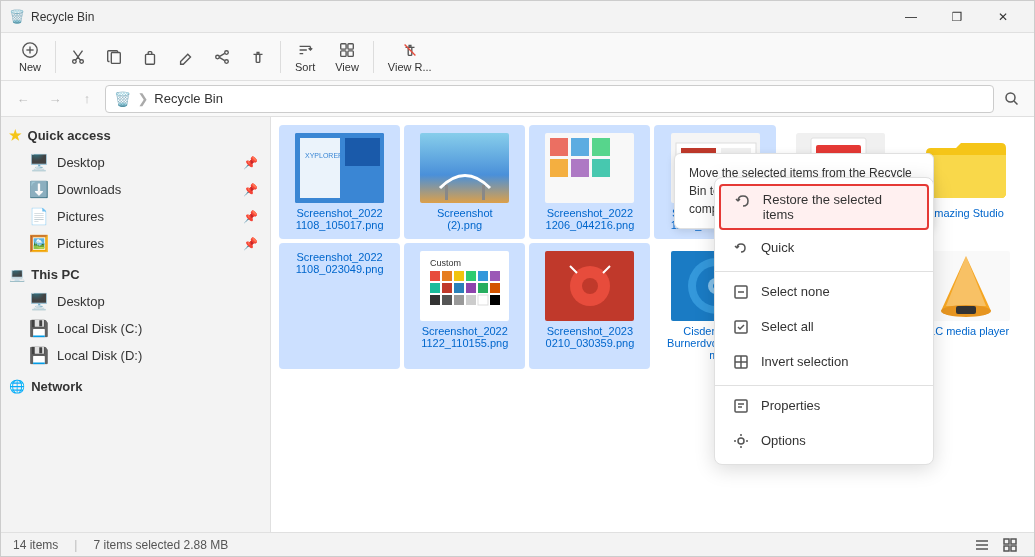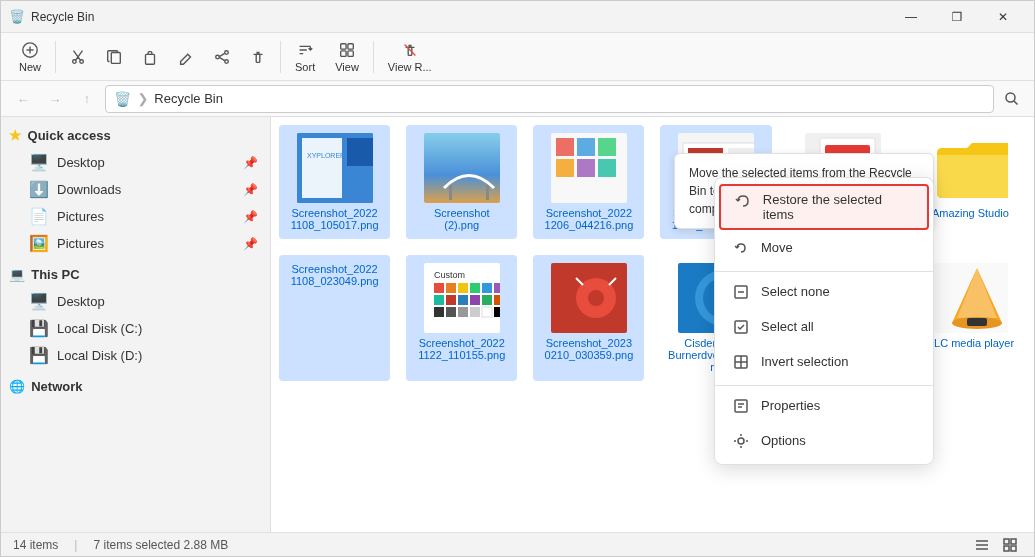--- a/index.html
+++ b/index.html
@@ -192,42 +192,42 @@
     .file-area {
       flex: 1;
       background: #fff;
       overflow-y: auto;
       padding: 8px;
       position: relative;
     }
     .file-grid {
       display: grid;
       grid-template-columns: repeat(auto-fill, minmax(105px, 1fr));
-      gap: 16px;
+      gap: 4px;
     }
     .file-item {
       display: flex;
       flex-direction: column;
       align-items: center;
       padding: 8px 4px;
       border-radius: 4px;
       cursor: pointer;
       text-align: center;
     }
     .file-item.selected { background: #cce0ff; }
     .file-name {
       font-size: 11px;
       color: #0066cc;
       word-break: break-word;
       max-width: 100px;
     }
 
     
     .thumb-placeholder {
-      width: 76px; height: 70px;
+      width: 89px; height: 70px;
       border-radius: 2px;
       margin-bottom: 4px;
       overflow: hidden;
       position: relative;
     }
 
     
     .status-bar {
       background: #f3f3f3;
       height: 24px;
@@ -667,21 +667,21 @@
           </span>
           <span>Restore the selected items</span>
         </div>
         <div class="context-menu-item">
           <span class="context-menu-icon">
             <svg width="16" height="16" viewBox="0 0 16 16" fill="none" stroke="#555" stroke-width="1.5">
               <path d="M4 8 Q4 4 8 4 Q12 4 12 8 Q12 12 8 12"></path>
               <path d="M4 8 L2 6 M4 8 L6 6"></path>
             </svg>
           </span>
-          <span>Move</span>
+          <span>Quick</span>
         </div>
         <div class="context-menu-divider"></div>
         <div class="context-menu-item">
           <span class="context-menu-icon">
             <svg width="16" height="16" viewBox="0 0 16 16" fill="none" stroke="#555" stroke-width="1.5">
               <rect x="2" y="2" width="12" height="12" rx="1"></rect>
               <path d="M5 8 h6"></path>
             </svg>
           </span>
           <span>Select none</span>

